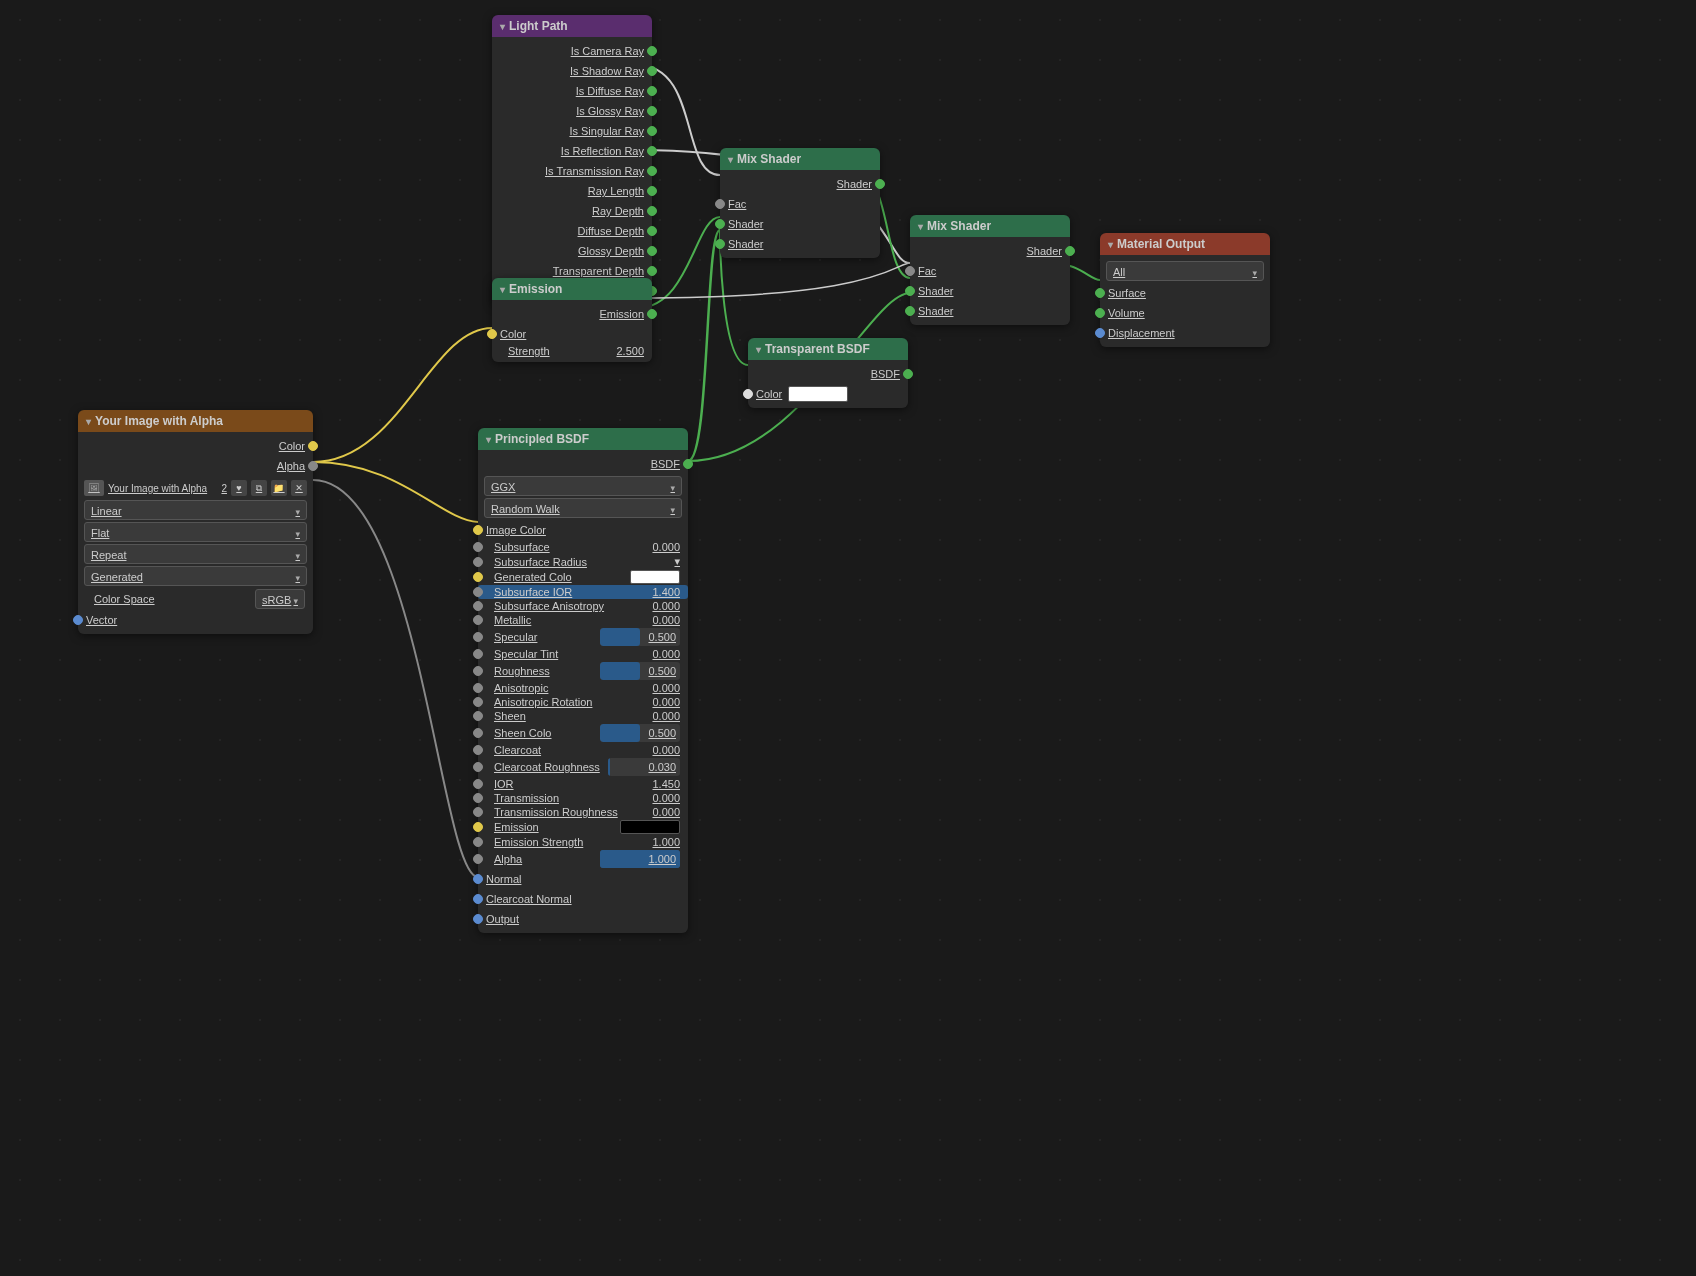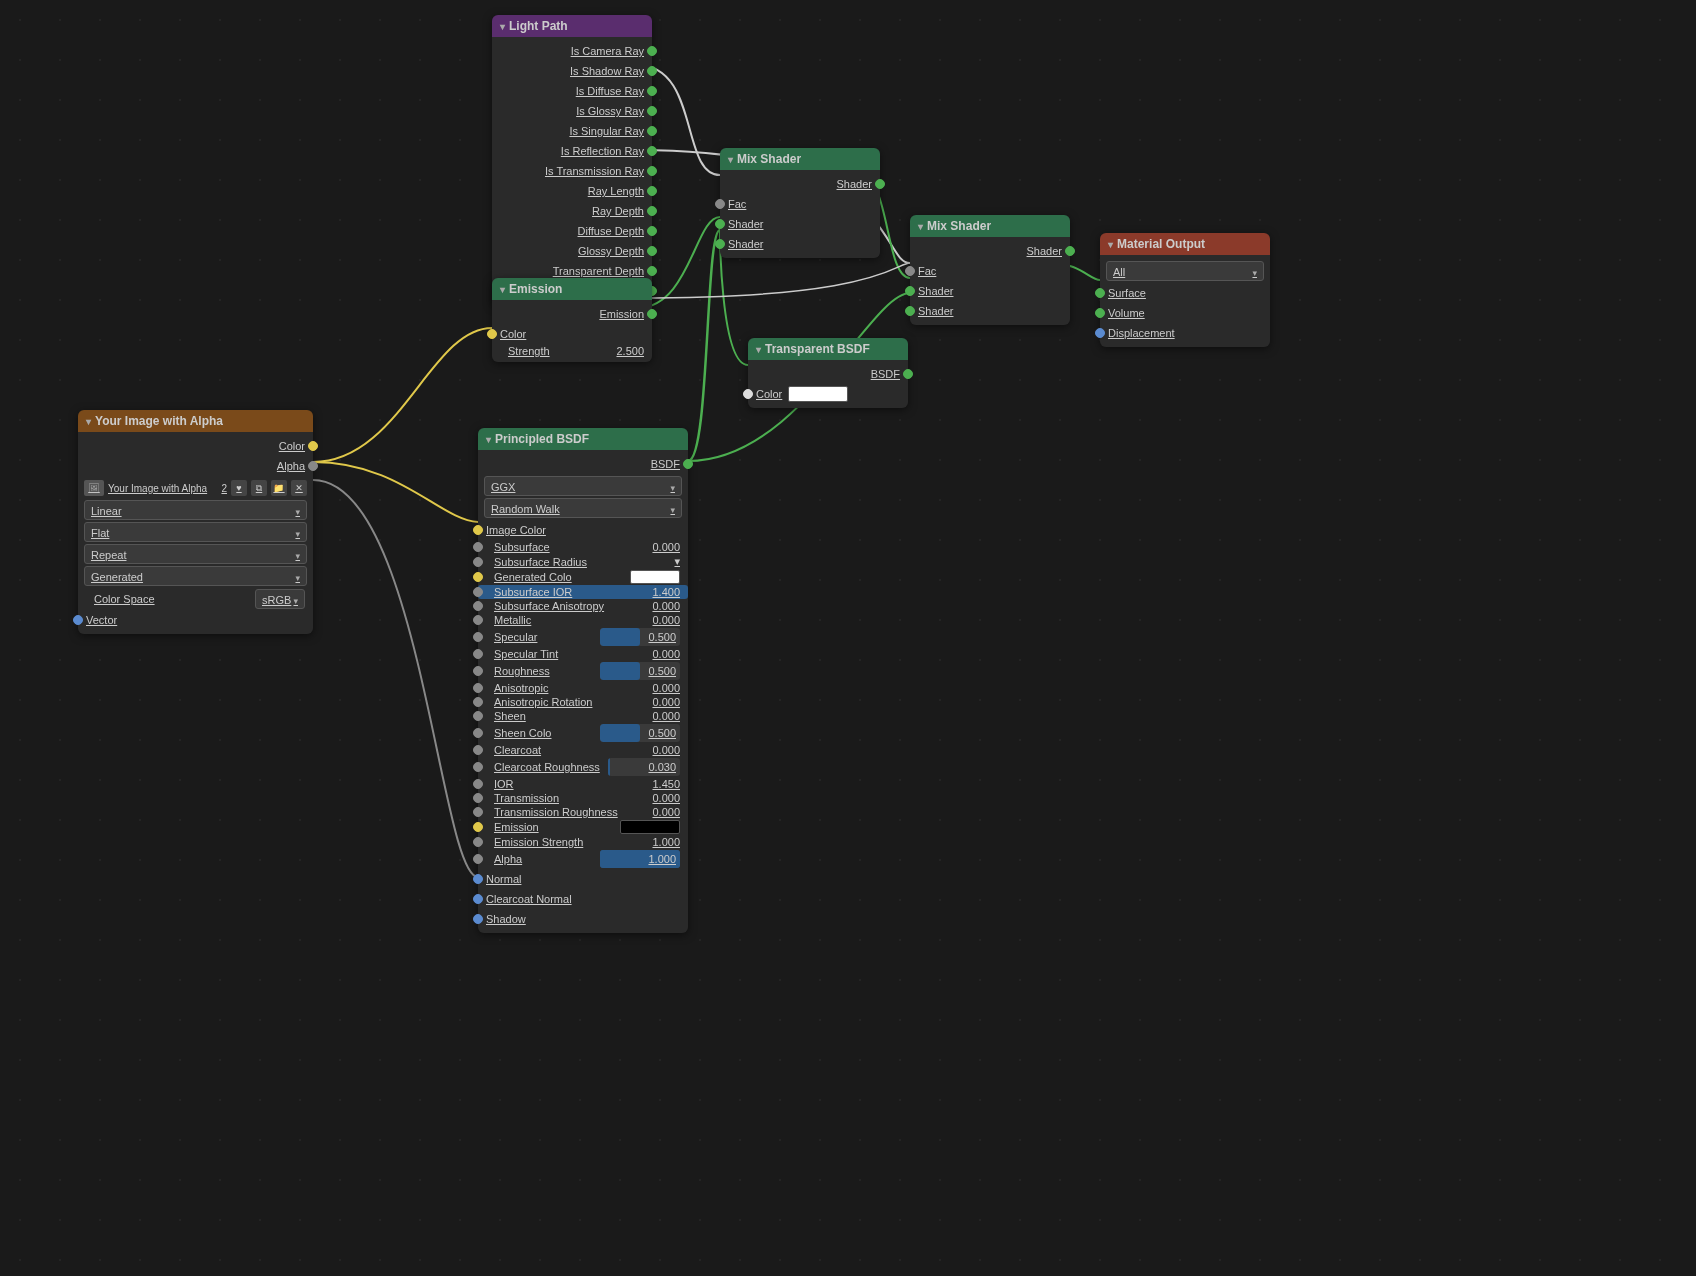--- a/index.html
+++ b/index.html
@@ -751,16 +751,16 @@
       <span>Normal</span>
     </div>
 
     <div class="input-socket-row">
       <div class="socket left blue"></div>
       <span>Clearcoat Normal</span>
     </div>
 
     <div class="input-socket-row">
       <div class="socket left blue"></div>
-      <span>Shadow</span>
+      <span>Output</span>
     </div>
   </div>
 </div>
 
 </body></html>

